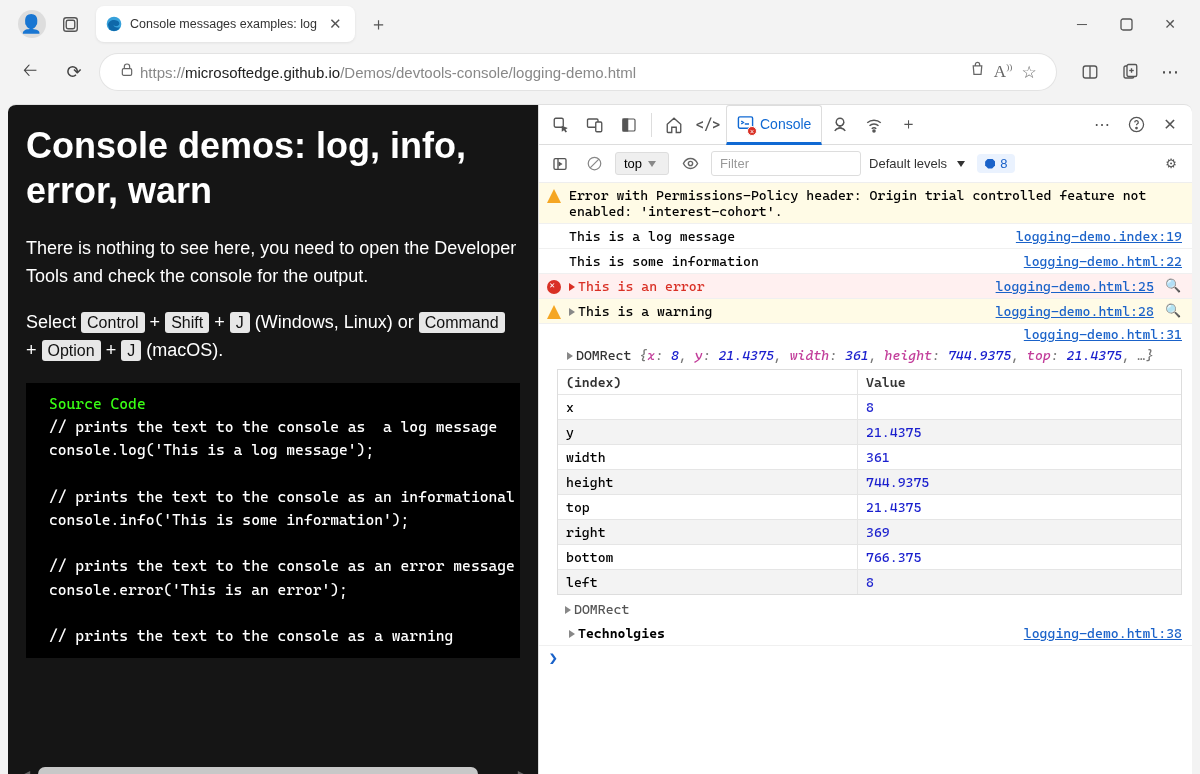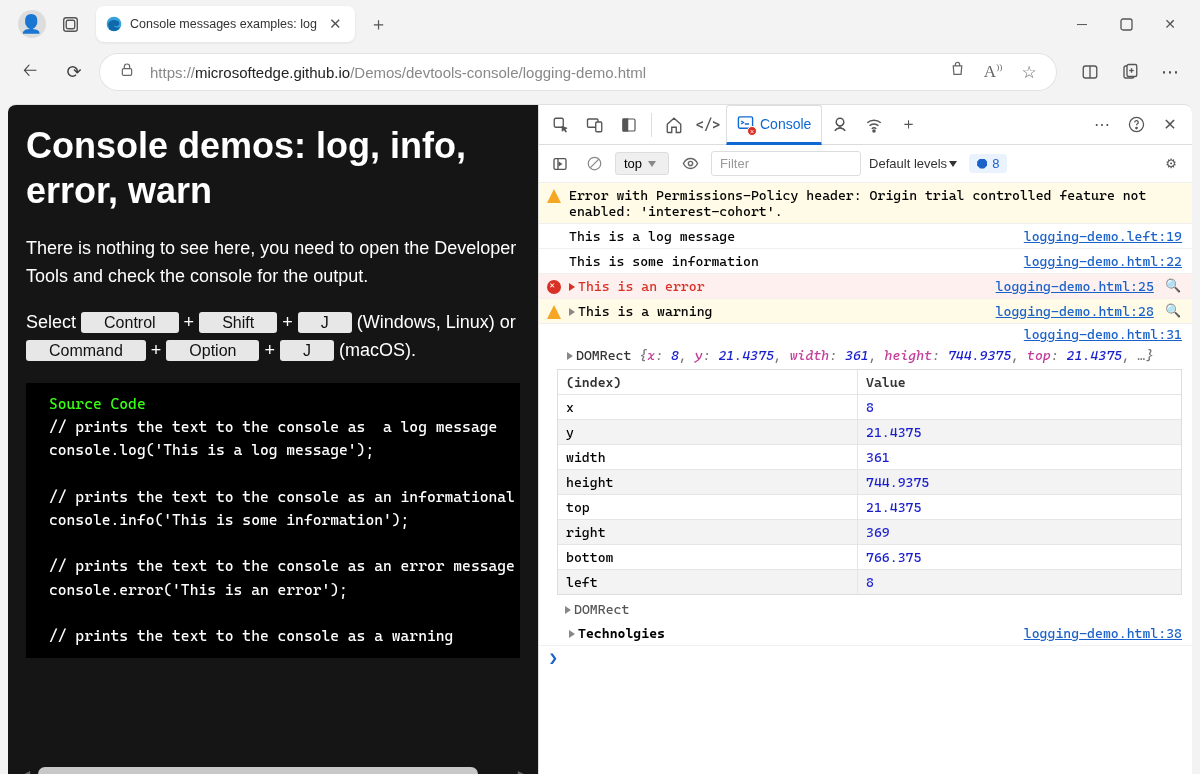--- a/index.html
+++ b/index.html
@@ -9,48 +9,48 @@
 .winbar .ws{ width:28px; height:28px; display:flex; align-items:center; justify-content:center; color:#555; margin-right:12px; }
 .tab{ background:#fff; border-radius:8px; height:36px; display:flex; align-items:center; padding:0 10px; gap:8px; box-shadow:0 1px 3px rgba(0,0,0,.08); max-width:300px;}
 .favicon{ width:16px; height:16px; }
 .tab .title{ font-size:12.5px; color:#333; white-space:nowrap; overflow:hidden; text-overflow:ellipsis; max-width:200px; }
 .tabclose{ color:#555; font-size:15px; padding:0 4px; cursor:pointer;}
 .newtab{ width:34px; height:34px; display:flex; align-items:center; justify-content:center; color:#555; font-size:18px; margin-left:6px; border-radius:6px;}
 .spacer{ flex:1; }
 .winbtn{ width:44px; height:32px; display:flex; align-items:center; justify-content:center; color:#555; font-size:14px; }
 .toolbar{ height:48px; display:flex; align-items:center; padding:0 12px; gap:8px; }
 .tbtn{ width:36px; height:36px; display:flex; align-items:center; justify-content:center; color:#444; border-radius:6px; font-size:18px;}
-.addr{ flex:1; height:36px; background:#fff; border-radius:18px; display:flex; align-items:center; padding:0 14px; gap:10px; box-shadow:0 0 0 1px #e3e3e3; }
+.addr{ flex:1; height:36px; background:#fff; border-radius:18px; display:flex; align-items:center; padding:0 14px; box-shadow:0 0 0 1px #e3e3e3; }
 .addr .url{ font-size:15px; color:#888; flex:1; white-space:nowrap; overflow:hidden; }
 .addr .url .host{ color:#222; }
 .addr .ib{ color:#666; width:26px; text-align:center; font-size:17px; }
 .right-icons{ display:flex; gap:4px; margin-left:8px; }
 .content{ display:flex; height:calc(774px - 96px); background:#fff; border-top:1px solid #e0e0e0; border-radius:8px 8px 0 0; margin:8px 8px; overflow:hidden; }
 .page{ width:530px; background:#151515; color:#fff; padding:18px 18px 0 18px; overflow:hidden; position:relative; }
 .page h1{ font-size:36px; font-weight:700; line-height:1.25; margin-bottom:22px; }
 .page p{ font-size:18px; line-height:1.55; margin-bottom:18px; }
-kbd{ background:#e7e7e7; color:#111; padding:2px 23px; border-radius:3px; font-family:inherit; font-size:16px; }
+kbd{ background:#e7e7e7; color:#111; padding:2px 6px; border-radius:3px; font-family:inherit; font-size:16px; }
 .code{ background:#000; font-family:"Cascadia Mono","Consolas",monospace; font-size:15px; line-height:1.55; padding:10px 23px; white-space:pre; overflow:hidden; }
 .code .sc{ color:#39ff14; }
 .code .cm{ color:#fff; }
 .hscroll{ position:absolute; bottom:0; left:12px; right:24px; height:16px; }
 .hscroll .thumb{ position:absolute; left:18px; width:440px; height:14px; background:#c8c8c8; border-radius:7px; top:1px;}
 .hscroll .arrowL,.hscroll .arrowR{ position:absolute; top:0; width:16px; height:16px; color:#666; font-size:11px; display:flex; align-items:center; justify-content:center; }
 .hscroll .arrowL{ left:-2px;} .hscroll .arrowR{ right:-16px;}
 .devtools{ flex:1; display:flex; flex-direction:column; border-left:1px solid #ddd; }
 .dt-top{ height:40px; display:flex; align-items:center; border-bottom:1px solid #ddd; padding:0 6px; gap:2px; }
 .dt-ic{ width:32px; height:32px; display:flex; align-items:center; justify-content:center; color:#555; font-size:16px; border-radius:4px; }
 .activetab{ display:flex; align-items:center; gap:6px; height:40px; padding:0 10px; border-bottom:3px solid #1069d3; color:#1069d3; font-size:14px; font-weight:500; border-top:1px solid #ddd; border-left:1px solid #ddd; border-right:1px solid #ddd; background:#fff; margin-bottom:-1px; border-radius:3px 3px 0 0; position:relative;}
 .activetab .ci{ position:relative; }
 .activetab .badge{ position:absolute; bottom:-2px; right:-3px; width:10px; height:10px; background:#d93025; border-radius:50%; border:1.5px solid #fff; font-size:7px; color:#fff; display:flex; align-items:center; justify-content:center; }
 .dt-filter{ height:38px; display:flex; align-items:center; gap:8px; padding:0 8px; border-bottom:1px solid #eee; }
 .fbtn{ width:26px; height:26px; display:flex; align-items:center; justify-content:center; color:#555; }
 .ctx{ background:#efefef; border:1px solid #ddd; border-radius:3px; padding:3px 8px; font-size:13px; display:flex; align-items:center; gap:6px; }
 .finput{ flex:0 0 150px; border:1px solid #ddd; border-radius:3px; padding:4px 8px; font-size:13px; color:#999;}
-.levels{ font-size:13px; color:#333; display:flex; align-items:center; gap:2px; }
+.levels{ font-size:13px; color:#333; display:flex; align-items:center; gap:10px; }
 .issues{ background:#eaf2fe; color:#1a62c9; border-radius:4px; padding:2px 8px; font-size:13px; display:flex; align-items:center; gap:5px; }
 .issues .oct{ width:10px; height:10px; background:#1a62c9; clip-path:polygon(30% 0,70% 0,100% 30%,100% 70%,70% 100%,30% 100%,0 70%,0 30%);}
 .msgs{ flex:1; overflow:auto; font-family:"Cascadia Mono","Consolas",monospace; font-size:13.5px; }
 .row{ display:flex; align-items:flex-start; padding:4px 10px 4px 8px; border-bottom:1px solid #f0f0f0; gap:8px; }
 .row .ic{ width:14px; height:14px; flex-shrink:0; margin-top:2px; }
 .row .txt{ flex:1; }
 .row .src{ color:#1a62c9; text-decoration:underline; white-space:nowrap; }
 .srcR{ text-align:right; padding:2px 10px 1px 0; }
 .srcR a{ color:#1a62c9; text-decoration:underline; font-family:"Cascadia Mono","Consolas",monospace; font-size:13.5px;}
 .warn{ background:#fffbe6; }
@@ -271,21 +271,21 @@
     </div>
 
     <div class="msgs">
       <div class="row warn">
         <div class="ic iwarn"></div>
         <div class="txt">Error with Permissions-Policy header: Origin trial controlled feature not enabled: 'interest-cohort'.</div>
       </div>
       <div class="row">
         <div class="ic"></div>
         <div class="txt">This is a log message</div>
-        <a class="src">logging-demo.left:19</a>
+        <a class="src">logging-demo.index:19</a>
       </div>
       <div class="row">
         <div class="ic"></div>
         <div class="txt">This is some information</div>
         <a class="src">logging-demo.html:22</a>
       </div>
       <div class="row err">
         <div class="ic ierr"></div>
         <div class="txt"><span class="tri" style="border-left-color:#d93025;"></span><span>This is an error</span></div>
         <a class="src">logging-demo.html:25</a>

